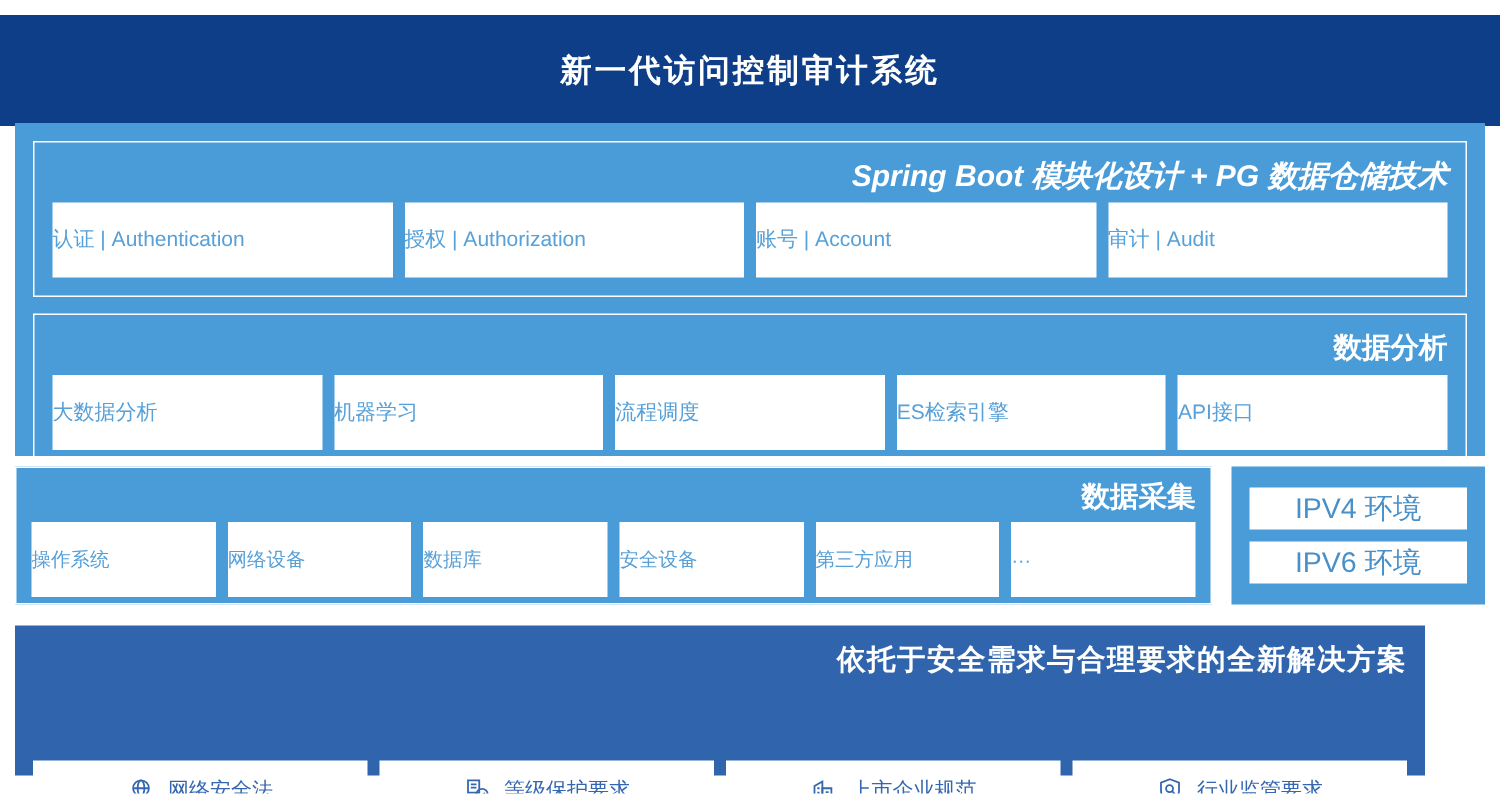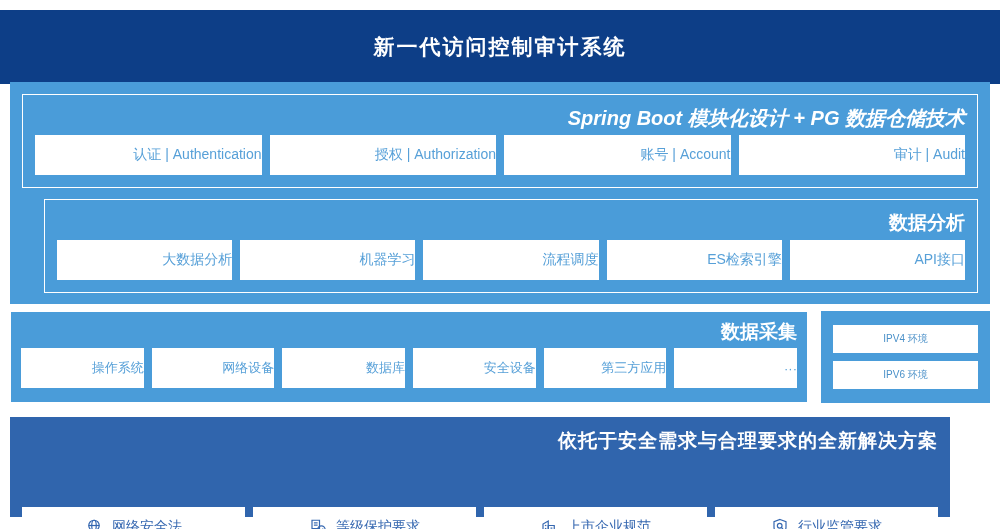--- a/index.html
+++ b/index.html
@@ -46,21 +46,21 @@
     width: 980px;
     height: 222px;
     background: #4a9cd9;
     padding: 12px;
   }
 
   .group-box {
     border: 1px solid #ffffff;
     padding: 8px 12px 12px 12px;
   }
-  .group-box + .group-box { margin-top: 11px; margin-left: 22px; }
+  .group-box + .group-box { margin-top: 11px; }
 
   .group-title {
     text-align: right;
     color: #ffffff;
     font-size: 19px;
     font-weight: bold;
     line-height: 30px;
     padding-bottom: 2px;
   }
   .group-title.italic {
@@ -69,24 +69,24 @@
   }
 
   .card-row {
     display: flex;
     gap: 8px;
   }
 
   .card {
     flex: 1 1 0;
     background: #ffffff;
-    height: 40px;
+    height: 50px;
     display: flex;
     align-items: center;
-    justify-content: flex-end;
+    justify-content: flex-start;
     color: #57a0d8;
     font-size: 14px;
     white-space: nowrap;
   }
   .card.small { font-size: 13px; }
 
   
   .mid-row {
     position: absolute;
     left: 10px;
@@ -114,21 +114,21 @@
     justify-content: center;
     gap: 8px;
   }
   .ip-card {
     background: #ffffff;
     height: 28px;
     display: flex;
     align-items: center;
     justify-content: center;
     color: #4a90c8;
-    font-size: 10px;
+    font-size: 19px;
   }
 
   
   .panel-bottom {
     position: absolute;
     left: 10px;
     top: 417px;
     width: 940px;
     height: 100px;
     background: #3065ad;

